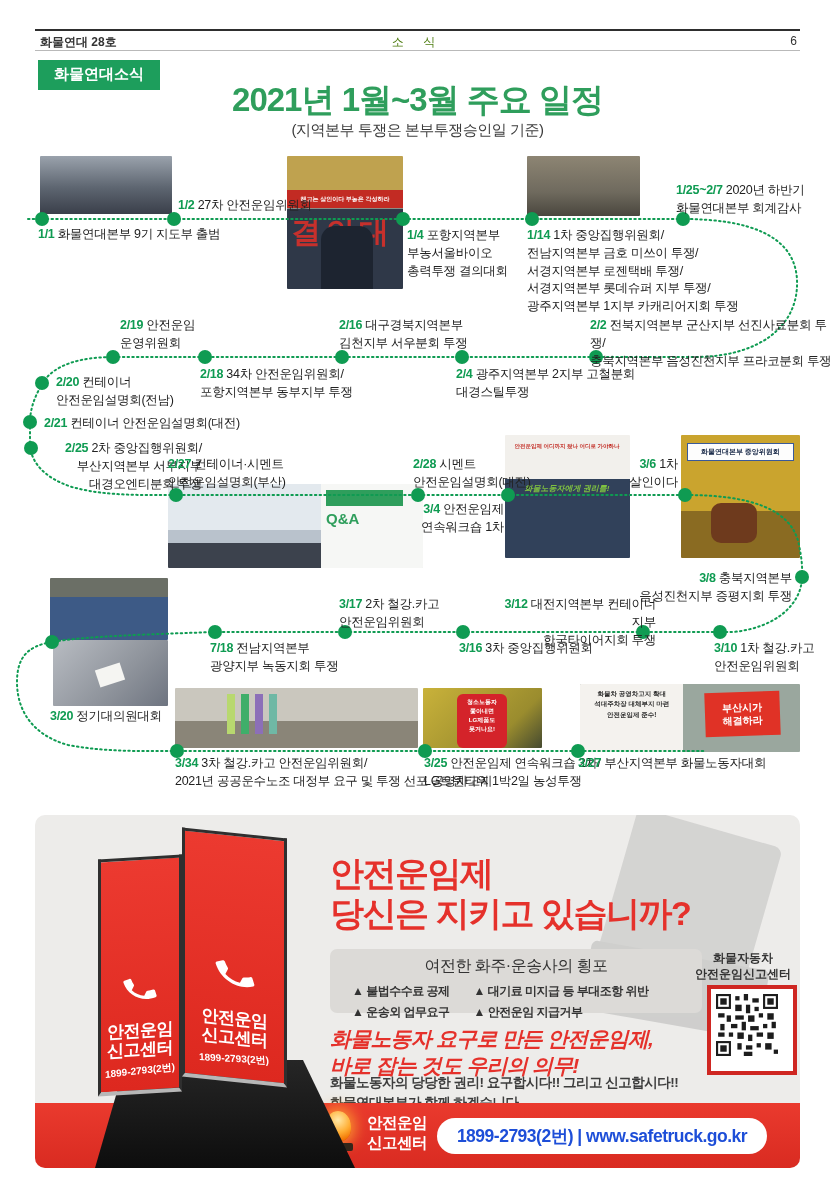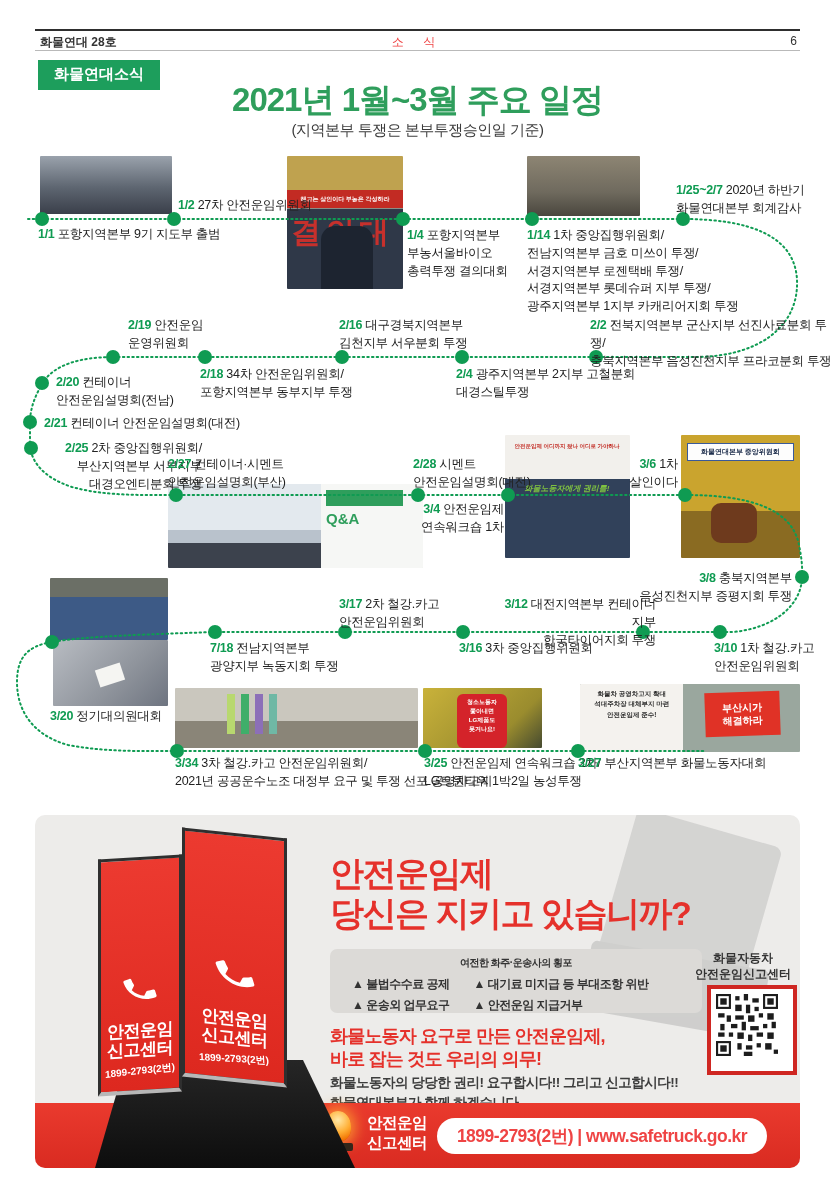--- a/index.html
+++ b/index.html
@@ -2,21 +2,21 @@
 <html><head>
 <meta charset="utf-8">
 <style>
   html,body{margin:0;padding:0;background:#fff;}
   .page{position:relative;width:835px;height:1197px;background:#fff;overflow:hidden;
         font-family:"Liberation Sans","DejaVu Sans",sans-serif;color:#222;}
   
   .rule-top{position:absolute;left:35px;top:29px;width:765px;height:2px;background:#2e2e2e;}
   .rule-sub{position:absolute;left:35px;top:50px;width:765px;height:1px;background:#b9b9b9;}
   .hdr-left{position:absolute;left:40px;top:34px;font-size:12px;font-weight:700;color:#333;}
-  .hdr-center{position:absolute;left:0;top:34px;width:100%;text-align:center;font-size:12px;letter-spacing:8px;color:#ef4444;}
+  .hdr-center{position:absolute;left:0;top:34px;width:100%;text-align:center;font-size:12px;letter-spacing:8px;color:#4d7c0f;}
   .hdr-right{position:absolute;right:38px;top:34px;font-size:12px;color:#333;}
   .badge{position:absolute;left:38px;top:60px;background:#1d9e5c;color:#fff;font-size:15px;font-weight:700;
          padding:5px 16px 6px 16px;}
   .title{position:absolute;left:0;top:78px;width:100%;text-align:center;font-size:33px;font-weight:800;color:#2f9e5c;letter-spacing:-1px;}
   .subtitle{position:absolute;left:0;top:121px;width:100%;text-align:center;font-size:15px;color:#3c3c3c;letter-spacing:-0.5px;}
   
   .tl-svg{position:absolute;left:0;top:0;z-index:2;pointer-events:none;}
   .evt{position:absolute;z-index:3;font-size:12.5px;line-height:1.42;letter-spacing:-0.3px;}
   .evt .ed{color:#0f9b52;font-weight:700;}
   .evt .et{color:#222;font-weight:500;white-space:pre-line;}
@@ -66,35 +66,35 @@
         clip-path:polygon(12% 0,80% 0,100% 100%,0 100%);z-index:7;}
   .panel{position:absolute;background:linear-gradient(180deg,#ec3a30,#dd281f);border:3px solid #2f2f2f;border-bottom:4px solid #b7b7b7;
          display:flex;flex-direction:column;align-items:center;justify-content:flex-end;padding-bottom:12px;z-index:8;color:#fff;}
   .panelL{left:63px;top:42px;width:78px;height:218px;transform:skewY(-3.5deg);}
   .panelR{left:147px;top:18px;width:99px;height:230px;transform:skewY(6deg);}
   .pi{margin-bottom:14px;transform:rotate(-18deg);}
   .pt{font-size:17px;font-weight:900;line-height:1.15;letter-spacing:-0.5px;text-align:center;}
   .pn{font-size:10px;font-weight:800;margin-top:4px;transform:rotate(-3deg);}
   .hl{position:absolute;left:295px;top:38px;font-size:34px;font-weight:900;color:#e5312b;line-height:1.18;letter-spacing:-1.5px;z-index:6;}
   .graybox{position:absolute;left:295px;top:134px;width:372px;height:64px;background:#dcdad7;border-radius:7px;z-index:6;}
-  .gb-title{text-align:center;font-size:10px;font-weight:700;color:#333;margin-top:7px;letter-spacing:-0.5px;}
+  .gb-title{text-align:center;font-size:16px;font-weight:400;color:#333;margin-top:7px;letter-spacing:-0.5px;}
   .gb-items{display:flex;margin:6px 0 0 22px;gap:24px;}
   .gb-col{display:flex;flex-direction:column;gap:4px;font-size:12px;font-weight:700;color:#333;letter-spacing:-0.5px;}
-  .subred{position:absolute;left:295px;top:210px;font-size:18px;font-weight:900;color:#e5312b;line-height:1.3;letter-spacing:-0.8px;z-index:6;}
+  .subred{position:absolute;left:295px;top:210px;font-size:21px;font-weight:900;color:#e5312b;line-height:1.3;letter-spacing:-0.8px;z-index:6;font-style:italic;}
   .subdark{position:absolute;left:295px;top:258px;font-size:13.5px;font-weight:600;color:#3d3d3d;line-height:1.45;letter-spacing:-0.5px;z-index:6;}
   .qrlabel{position:absolute;left:652px;top:136px;width:112px;text-align:center;font-size:12px;font-weight:700;color:#333;line-height:1.3;z-index:6;}
   .qrbox{position:absolute;left:672px;top:170px;width:72px;height:72px;background:#fff;border:4px solid #cf2722;padding:5px;z-index:6;}
   .adbar{position:absolute;left:0;top:288px;width:100%;height:65px;background:linear-gradient(180deg,#ea3a2e,#d92b21);z-index:6;}
   .beacon{position:absolute;left:288px;top:8px;width:30px;height:42px;}
   .bulb{width:26px;height:30px;border-radius:50% 50% 40% 40%;background:radial-gradient(circle at 50% 30%,#ffe9a8,#ffae34 50%,#f07000 85%);
         box-shadow:0 0 14px 4px rgba(255,170,50,.8);margin:0 auto;}
   .base{width:30px;height:8px;background:#33261a;border-radius:2px;margin-top:2px;}
   .bartxt{position:absolute;left:332px;top:10px;color:#fff;font-size:15.5px;font-weight:900;line-height:1.3;letter-spacing:-0.5px;}
   .pill{position:absolute;left:402px;top:15px;width:330px;height:36px;background:#fff;border-radius:18px;display:flex;align-items:center;
-        justify-content:center;font-size:17.5px;font-weight:800;color:#ef4444;letter-spacing:-0.5px;}
+        justify-content:center;font-size:17.5px;font-weight:800;color:#1d4ed8;letter-spacing:-0.5px;}
 </style>
 </head>
 <body>
 
 <div class="page">
 
   <div class="rule-top"></div>
   <div class="rule-sub"></div>
   <div class="hdr-left">화물연대 28호</div>
   <div class="hdr-center">소 식</div>
@@ -177,41 +177,41 @@
         <circle cx="463" cy="632" r="7"></circle>
       <circle cx="345" cy="632" r="7"></circle>
         <circle cx="215" cy="632" r="7"></circle>
         <circle cx="52" cy="642" r="7"></circle>
       <circle cx="177" cy="751" r="7"></circle>
         <circle cx="425" cy="751" r="7"></circle>
         <circle cx="578" cy="751" r="7"></circle>
     </g>
   </svg>
 
-  <div class="evt" style="left:38px;top:226px"><span class="ed">1/1</span> <span class="et">포항지역본부 9기 지도부 출범</span></div>
+  <div class="evt" style="left:38px;top:226px"><span class="ed">1/1</span> <span class="et">화물연대본부 9기 지도부 출범</span></div>
   <div class="evt" style="left:178px;top:197px"><span class="ed">1/2</span> <span class="et">27차 안전운임위원회</span></div>
   <div class="evt" style="left:407px;top:227px"><span class="ed">1/4</span> <span class="et">포항지역본부
 부농서울바이오
 총력투쟁 결의대회</span></div>
   <div class="evt" style="left:527px;top:227px"><span class="ed">1/14</span> <span class="et">1차 중앙집행위원회/
 전남지역본부 금호 미쓰이 투쟁/
 서경지역본부 로젠택배 투쟁/
 서경지역본부 롯데슈퍼 지부 투쟁/
 광주지역본부 1지부 카캐리어지회 투쟁</span></div>
   <div class="evt" style="left:676px;top:182px"><span class="ed">1/25~2/7</span> <span class="et">2020년 하반기
 화물연대본부 회계감사</span></div>
   <div class="evt" style="left:590px;top:317px"><span class="ed">2/2</span> <span class="et">전북지역본부 군산지부 선진사료분회 투쟁/
 충북지역본부 음성진천지부 프라코분회 투쟁</span></div>
   <div class="evt" style="left:456px;top:366px"><span class="ed">2/4</span> <span class="et">광주지역본부 2지부 고철분회
 대경스틸투쟁</span></div>
   <div class="evt" style="left:339px;top:317px"><span class="ed">2/16</span> <span class="et">대구경북지역본부
 김천지부 서우분회 투쟁</span></div>
   <div class="evt" style="left:200px;top:366px"><span class="ed">2/18</span> <span class="et">34차 안전운임위원회/
 포항지역본부 동부지부 투쟁</span></div>
-  <div class="evt" style="left:128px;top:317px"><span class="ed">2/19</span> <span class="et">안전운임
+  <div class="evt" style="left:120px;top:317px"><span class="ed">2/19</span> <span class="et">안전운임
 운영위원회</span></div>
   <div class="evt" style="left:56px;top:374px"><span class="ed">2/20</span> <span class="et">컨테이너
 안전운임설명회(전남)</span></div>
   <div class="evt" style="left:44px;top:415px"><span class="ed">2/21</span> <span class="et">컨테이너 안전운임설명회(대전)</span></div>
   <div class="evt ra" style="left:30px;top:440px;width:172px"><span class="ed">2/25</span> <span class="et">2차 중앙집행위원회/
 부산지역본부 서부지부
 대경오엔티분회 투쟁</span></div>
   <div class="evt" style="left:168px;top:456px"><span class="ed">2/27</span> <span class="et">컨테이너·시멘트
 안전운임설명회(부산)</span></div>
   <div class="evt" style="left:413px;top:456px"><span class="ed">2/28</span> <span class="et">시멘트

